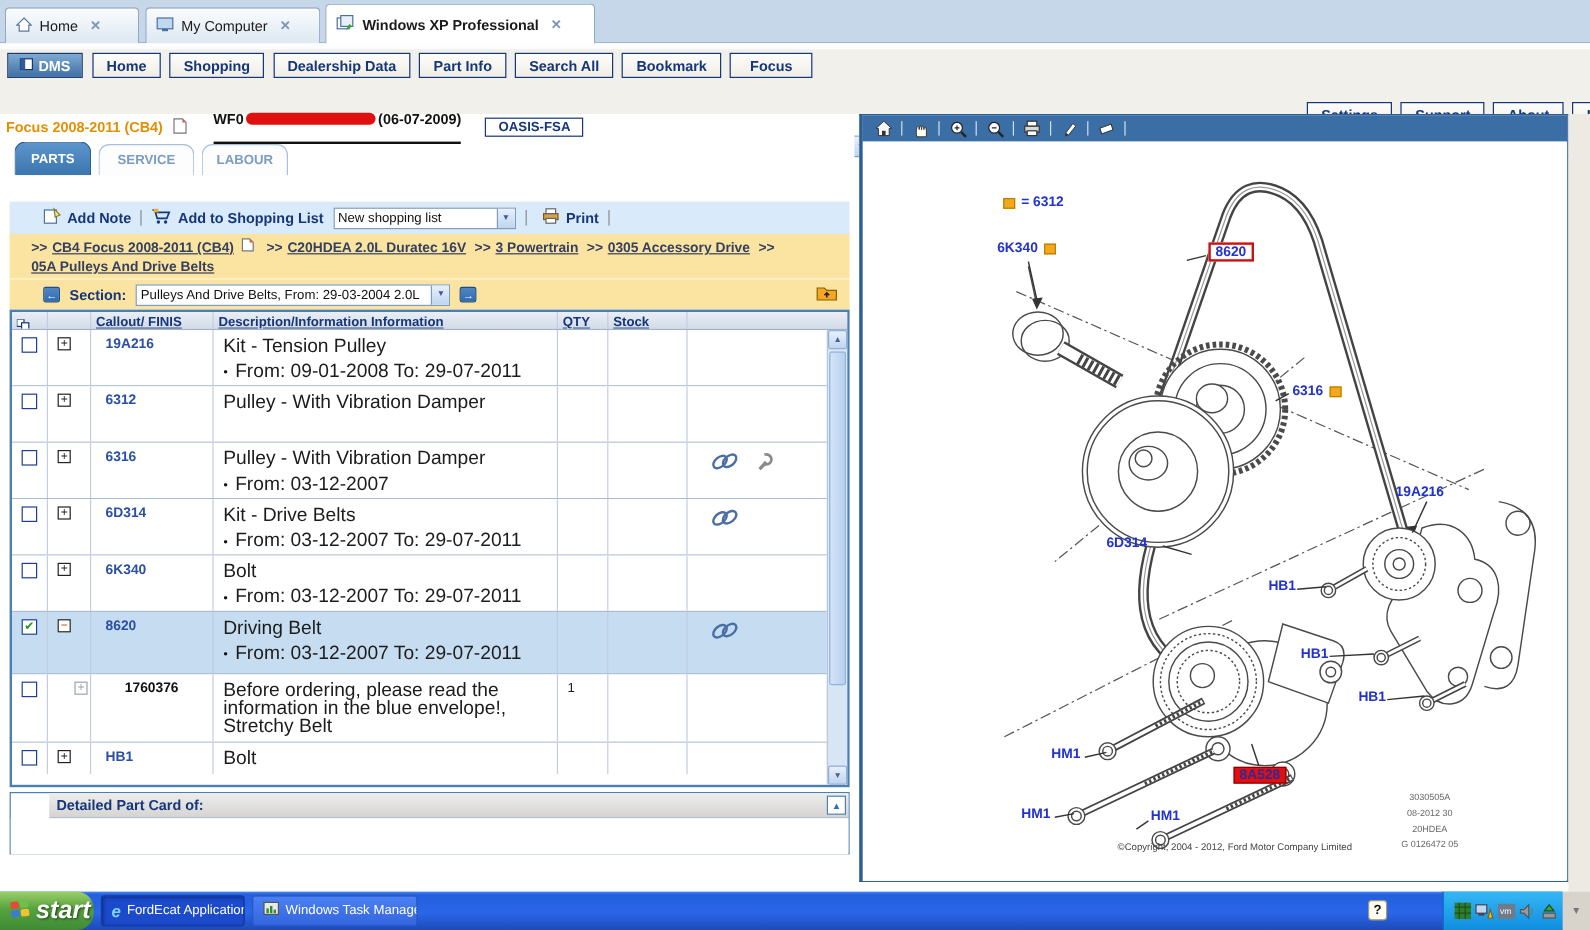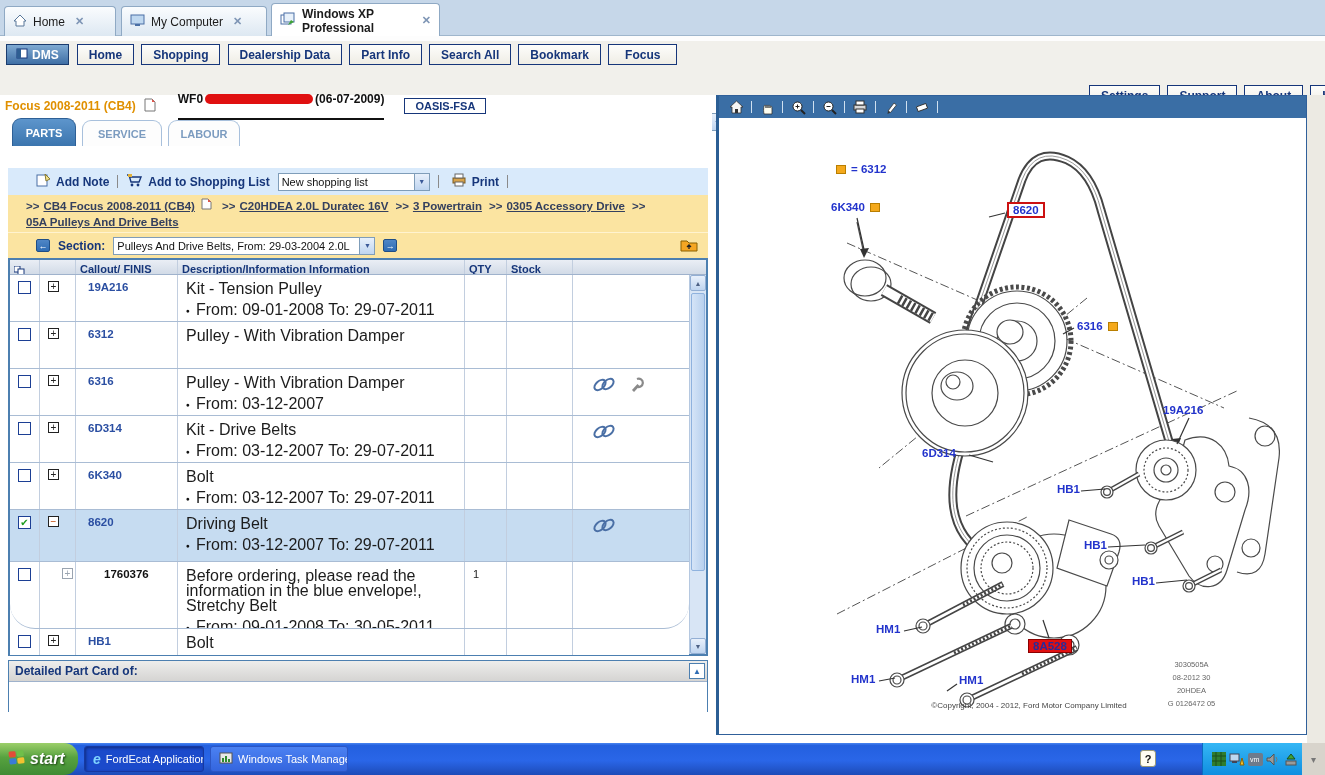--- a/index.html
+++ b/index.html
@@ -62,21 +62,21 @@
   .navsq{width:14px;height:13px;background:linear-gradient(#4F86C6,#2F6DB4);color:#fff;border:1px solid #1F4E86;
          display:inline-flex;align-items:center;justify-content:center;font-size:9px;border-radius:2px;}
   
   #ptable{position:absolute;left:8px;top:163px;width:700px;height:398px;border:2px solid #4C7FB0;background:#fff;}
   #thead{display:grid;grid-template-columns:30px 36px 102px 287px 42px 66px auto;height:15px;overflow:hidden;
          background:linear-gradient(#EAEEF5,#D2DBE7);border-bottom:1px solid #9FB2CC;}
   #thead .hc{color:#16367A;font-weight:bold;font-size:11px;line-height:19px;text-decoration:underline;border-right:1px solid #C2CEDF;padding-left:4px;white-space:nowrap;overflow:hidden;}
   #tbody{position:absolute;left:0;top:15px;right:17px;bottom:0;}
   .trow{display:grid;grid-template-columns:30px 36px 102px 287px 42px 66px auto;height:47px;border-bottom:1px solid #A9BCD4;background:#fff;}
   .trow.sel{height:52px;background:#C6DCF1;}
-  .trow.childrow{height:67px;border-radius:25px;}
+  .trow.childrow{height:57px;}
   .trow.clip{height:26px;overflow:hidden;border-bottom:none;}
   .tc{border-right:1px solid #C2CEDF;padding-top:6px;overflow:hidden;}
   .c-cb{display:flex;justify-content:center;}
   .cb{width:13px;height:13px;border:1px solid #1C3F94;background:#fff;font-size:10px;line-height:11px;text-align:center;color:#1E9C1E;}
   .cb.checked::after{content:"✔";}
   .exp{width:11px;height:11px;border:1px solid #222;margin-left:8px;font-size:10px;line-height:9px;text-align:center;color:#222;background:#fff;}
   .exp.plus::after{content:"+";}
   .exp.minus::after{content:"−";color:#C04000;}
   .exp.gray{border-color:#9AA4B0;color:#9AA4B0;margin-left:22px;}
   .exp.gray::after{color:#9AA4B0;}
@@ -88,21 +88,21 @@
   .c-qty,.c-stock{padding-left:8px;color:#1c1c1c;}
   .c-icons{display:flex;gap:12px;align-items:flex-start;padding:8px 0 0 18px;border-right:none;}
   
   #tscroll{position:absolute;right:0;top:15px;bottom:0;width:17px;background:#D8E5F5;border-left:1px solid #B5C8E0;}
   .sbtn{position:absolute;left:0;width:16px;height:16px;background:linear-gradient(#E8F0FB,#BFD5F0);
         border:1px solid #93AFD4;color:#4D6185;font-size:7px;display:flex;align-items:center;justify-content:center;border-radius:2px;}
   #sthumb{position:absolute;left:1px;top:18px;width:14px;height:278px;background:linear-gradient(90deg,#D5E4F7,#B7D0EE);border:1px solid #8FB2DE;border-radius:2px;}
   
   #detail{position:absolute;left:8px;top:565px;width:700px;height:52px;border:1px solid #4C7FB0;}
   #detailhead{height:21px;background:linear-gradient(#EDEDEC,#D5D4D2);border-bottom:1px solid #9FB2CC;
-              display:flex;align-items:center;padding-left:6px;color:#16367A;font-weight:bold;font-size:12px;}
+              display:flex;align-items:center;padding-left:6px;color:#16367A;font-weight:bold;font-size:12px;margin-left:32px;}
   #detailup{position:absolute;right:2px;top:2px;width:16px;height:16px;background:#fff;border:1px solid #4C7FB0;color:#2F6DB4;
             font-size:8px;display:flex;align-items:center;justify-content:center;}
   
   #rightpane{position:absolute;left:716px;top:95px;width:591px;height:640px;border:1px solid #30609A;border-left:3px solid #2B5E94;background:#fff;}
   #dtoolbar{height:22px;background:#3A6EA5;display:flex;align-items:center;gap:6px;padding-left:8px;}
   .dico{display:inline-flex;align-items:center;justify-content:center;width:18px;height:16px;}
   .ddiv{border-left:1px solid #CFE0F0;height:12px;}
   #canvas{position:absolute;left:0;top:22px;width:586px;height:616px;background:#fff;overflow:hidden;}
   #leaders,#artwork{position:absolute;left:0;top:0;}
   .callout{position:absolute;display:flex;align-items:center;gap:5px;color:#2233CC;font-weight:bold;font-size:11.5px;white-space:nowrap;}
@@ -113,21 +113,21 @@
   #copyright{position:absolute;left:175px;top:583px;width:270px;text-align:center;color:#444;font-size:8px;}
   
   #gutter{position:absolute;left:1307px;top:95px;width:18px;height:648px;background:#ECEAE3;}
   #gutter2{position:absolute;left:1302px;top:743px;width:23px;height:32px;background:#D8D4CC;color:#777;
            display:flex;align-items:center;justify-content:center;font-size:10px;}
   
   #taskbar{position:absolute;left:0;top:743px;width:1302px;height:32px;
            background:linear-gradient(180deg,#4A86F0 0%,#2360DF 8%,#2A66E8 55%,#1D4BB8 100%);}
   #startbtn{position:absolute;left:0;top:0;height:32px;width:78px;border-radius:0 14px 14px 0;
             background:linear-gradient(180deg,#9CCF6A,#57A23F 45%,#3F8B34);display:flex;align-items:center;gap:5px;
-            padding-left:8px;color:#fff;font-weight:bold;font-style:italic;font-size:16px;text-shadow:1px 1px 2px #1C4214;}
+            padding-left:8px;color:#fff;font-weight:bold;font-style:italic;font-size:21px;text-shadow:1px 1px 2px #1C4214;}
   .taskbtn{position:absolute;top:3px;height:26px;border-radius:3px;display:flex;align-items:center;gap:5px;
            padding:0 8px;color:#fff;font-size:11px;white-space:nowrap;overflow:hidden;}
   .taskbtn.active{background:#1B4ACB;box-shadow:inset 1px 1px 3px #0E2C80;border:1px solid #1638A0;}
   .taskbtn.idle{background:linear-gradient(#4B81F2,#3465DE);border:1px solid #2C56C4;}
   #helpballoon{position:absolute;left:1140px;top:7px;width:16px;height:17px;background:#FFFDF2;border:1px solid #9a9a7a;
                border-radius:3px;color:#111;font-weight:bold;font-size:11px;display:flex;align-items:center;justify-content:center;}
   #tray{position:absolute;left:1202px;top:0;width:100px;height:32px;background:linear-gradient(180deg,#35B7F5,#0F8EE0);
         border-left:1px solid #0A6BC0;display:flex;align-items:center;gap:2px;padding-left:8px;}
   .trayico{width:16px;height:16px;display:inline-flex;align-items:center;justify-content:center;}
 </style>
@@ -145,21 +145,21 @@
       <span class="x">✕</span>
     </div>
     <div class="btab" style="left:121px;width:146px;">
       <span><svg width="15" height="13">
             <rect x="1" y="1" width="13" height="9" fill="#BFD8F0" stroke="#4A6FA5"></rect>
             <rect x="5" y="10" width="5" height="2" fill="#4A6FA5"></rect>
           </svg></span>
       <span>My Computer</span>
       <span class="x">✕</span>
     </div>
-    <div class="btab active" style="left:271px;width:169px;">
+    <div class="btab active" style="left:271px;width:225px;text-align:center;">
       <span><svg width="16" height="14">
             <rect x="1" y="3" width="10" height="9" fill="#fff" stroke="#4A6FA5"></rect>
             <rect x="4" y="1" width="10" height="9" fill="#E8F1FA" stroke="#4A6FA5"></rect>
             <path d="M8 13 L14 10 L11 8 Z" fill="#3FA435"></path>
           </svg></span>
       <span>Windows XP Professional</span>
       <span class="x">✕</span>
     </div>
   </div>
   <div id="tabstrip-underlay"></div>

